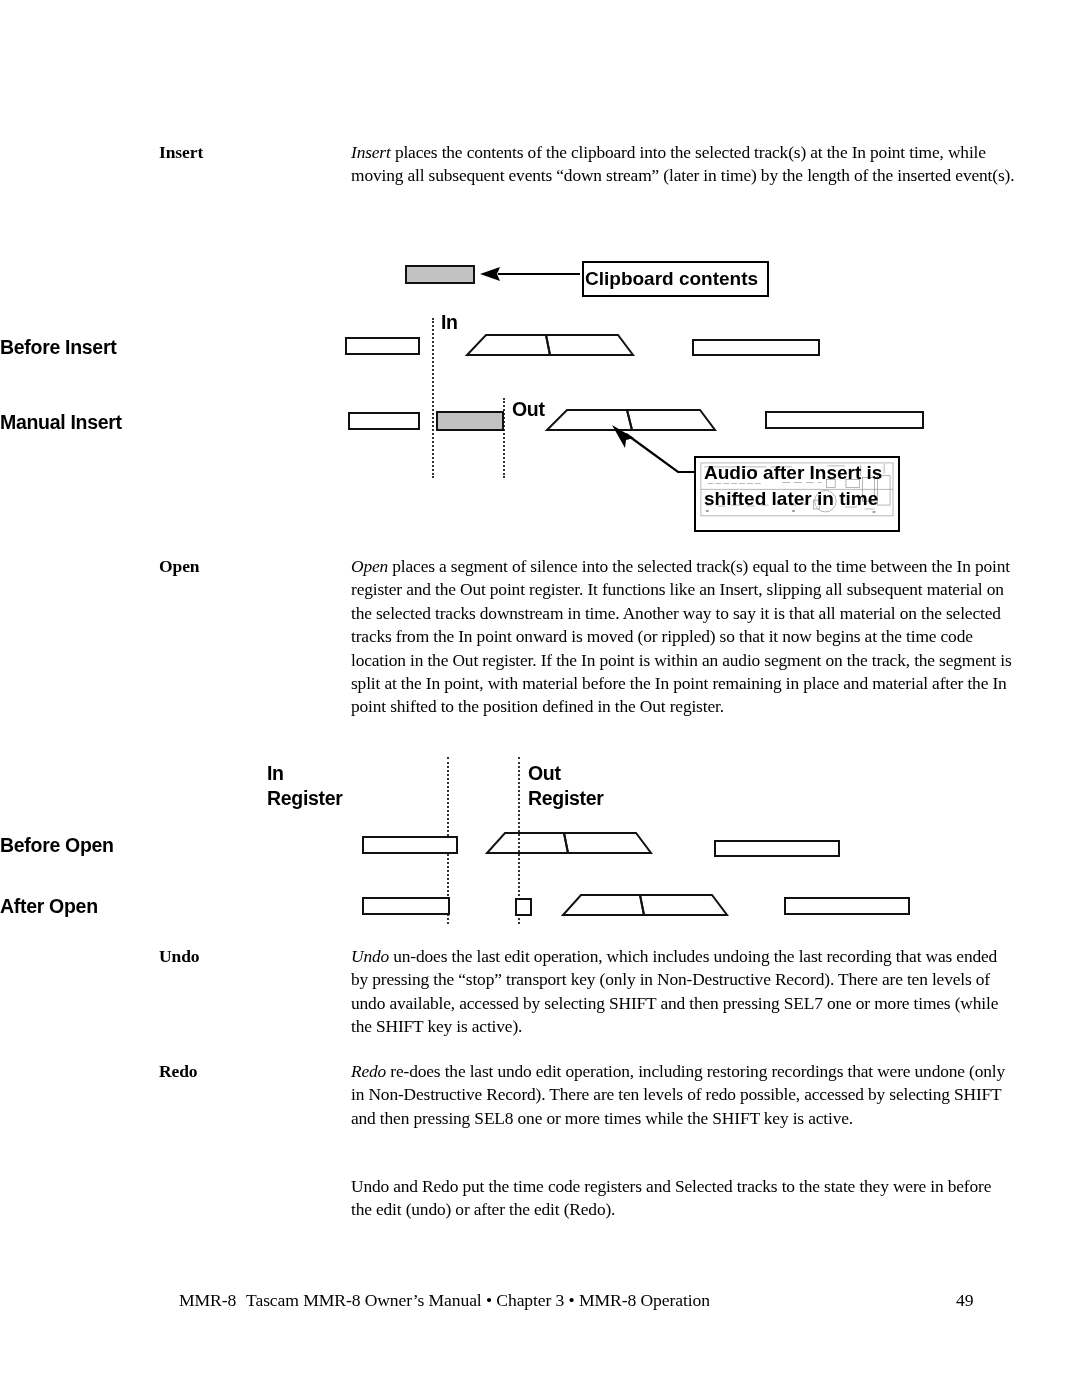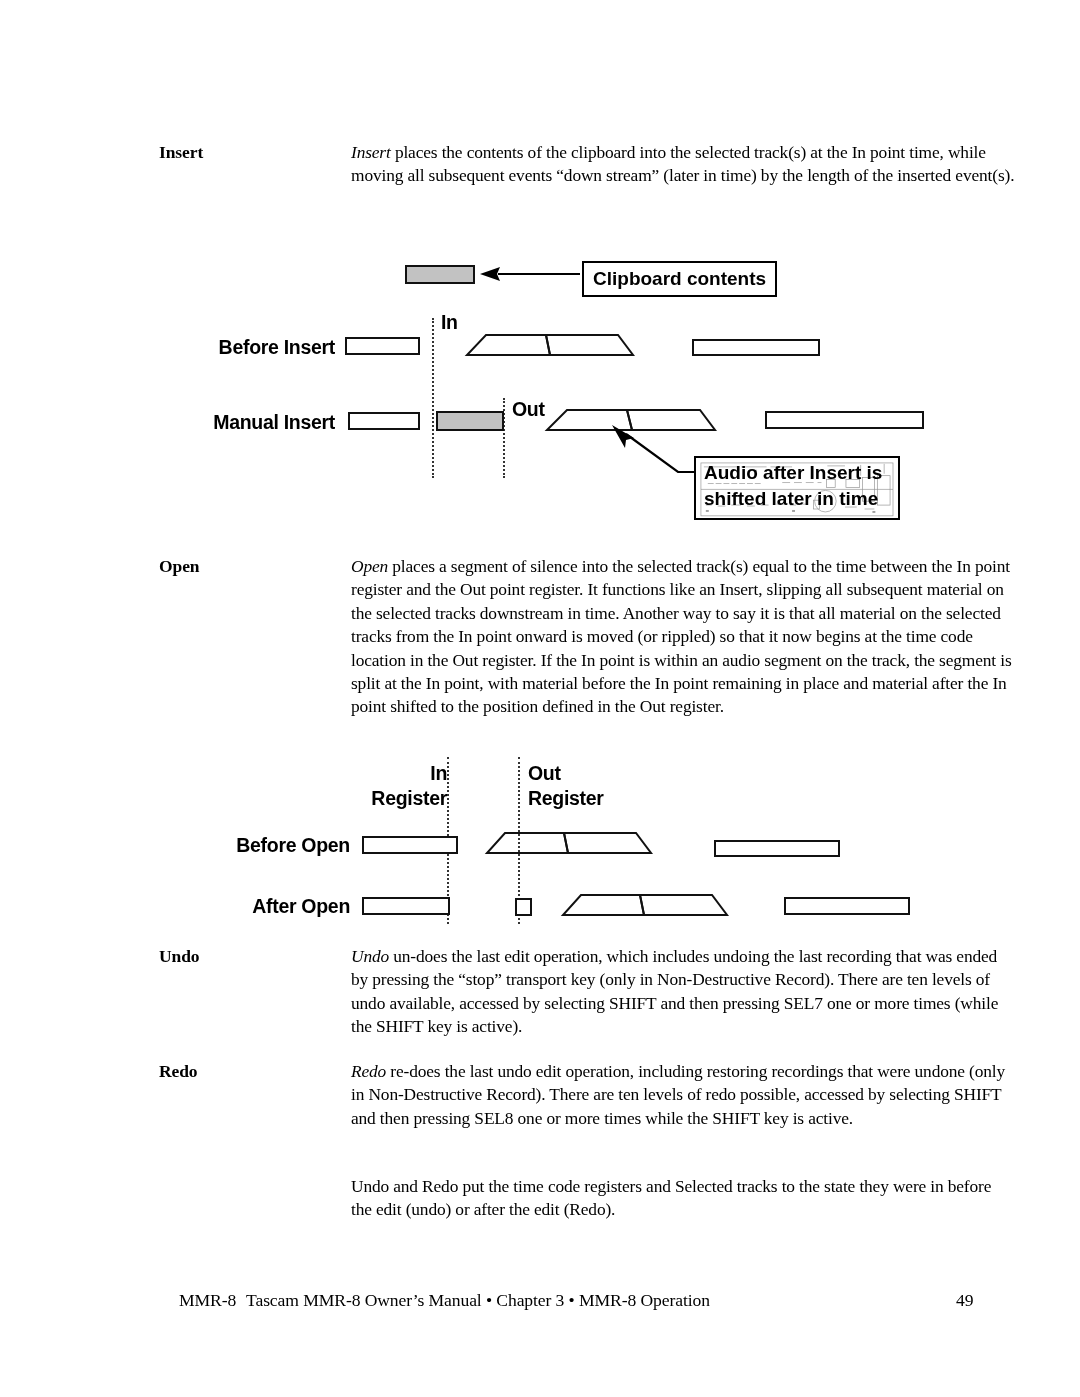--- a/index.html
+++ b/index.html
@@ -61,21 +61,20 @@
   .fig-label {
     position: absolute;
     font-family: "Liberation Sans", sans-serif;
     font-size: 19.5px;
     line-height: 22px;
     white-space: nowrap;
     letter-spacing: -0.3px;
     font-weight: bold;
   }
   .fig-label.right {
-    text-align: right;
   }
 
   
   .blk {
     position: absolute;
     box-sizing: border-box;
     border: 2px solid #111111;
     background: #ffffff;
   }
   .blk.filled {
@@ -92,21 +91,21 @@
   
   .callout {
     position: absolute;
     box-sizing: border-box;
     border: 2px solid #000000;
     background: #ffffff;
     font-family: "Liberation Sans", sans-serif;
     font-weight: bold;
     font-size: 19px;
     line-height: 25px;
-    padding: 3px 9px 4px 9px;
+    padding: 3px 9px 4px 1px;
     white-space: nowrap;
   }
   .callout.noisy {
     padding: 2px 8px 6px 8px;
     line-height: 26px;
     overflow: hidden;
   }
   .callout.noisy .noise {
     position: absolute;
     left: 2px;
@@ -196,21 +195,21 @@
       <path d="M1 24 L86 24 L81 4 L21 4 Z" fill="none" stroke="#111" stroke-width="2"></path>
       <path d="M86 24 L169 24 L154 4 L81 4 Z" fill="none" stroke="#111" stroke-width="2"></path>
     </svg>
     <div class="blk" style="left:765px; top:411px; width:159px; height:18px;"></div>
 
     <svg class="deco" style="left:604px; top:424px;" width="105" height="56" viewBox="0 0 105 56">
       <path d="M101 48 L74 48 L22 10" stroke="#000" stroke-width="2.2" fill="none"></path>
       <path d="M8 1 L30 14 L22 16 L21 24 Z" fill="#000"></path>
     </svg>
 
-    <div class="callout noisy" style="left:694px; top:456px; width:206px; height:64px;">
+    <div class="callout noisy" style="left:694px; top:456px; width:206px; height:76px;">
       <svg class="noise" viewBox="0 0 202 60" preserveAspectRatio="none">
         <g stroke="#555" stroke-width="0.7" fill="none">
           <rect x="3" y="3" width="196" height="54"></rect>
           <path d="M6 7 H40 M44 7 H70 M74 7 H96 M132 6 H150 M166 5 V16 M190 4 V14"></path>
           <path d="M10 24 H16 M18 24 H24 M26 24 H32 M34 24 H40 M42 24 H48 M50 24 H56 M58 24 H64"></path>
           <path d="M86 23 H94 M98 23 H106 M110 23 H118 M122 23 H126"></path>
           <rect x="131" y="20" width="9" height="8"></rect>
           <rect x="151" y="20" width="14" height="8"></rect>
           <rect x="168" y="18" width="12" height="24"></rect>
           <rect x="183" y="16" width="13" height="30"></rect>

